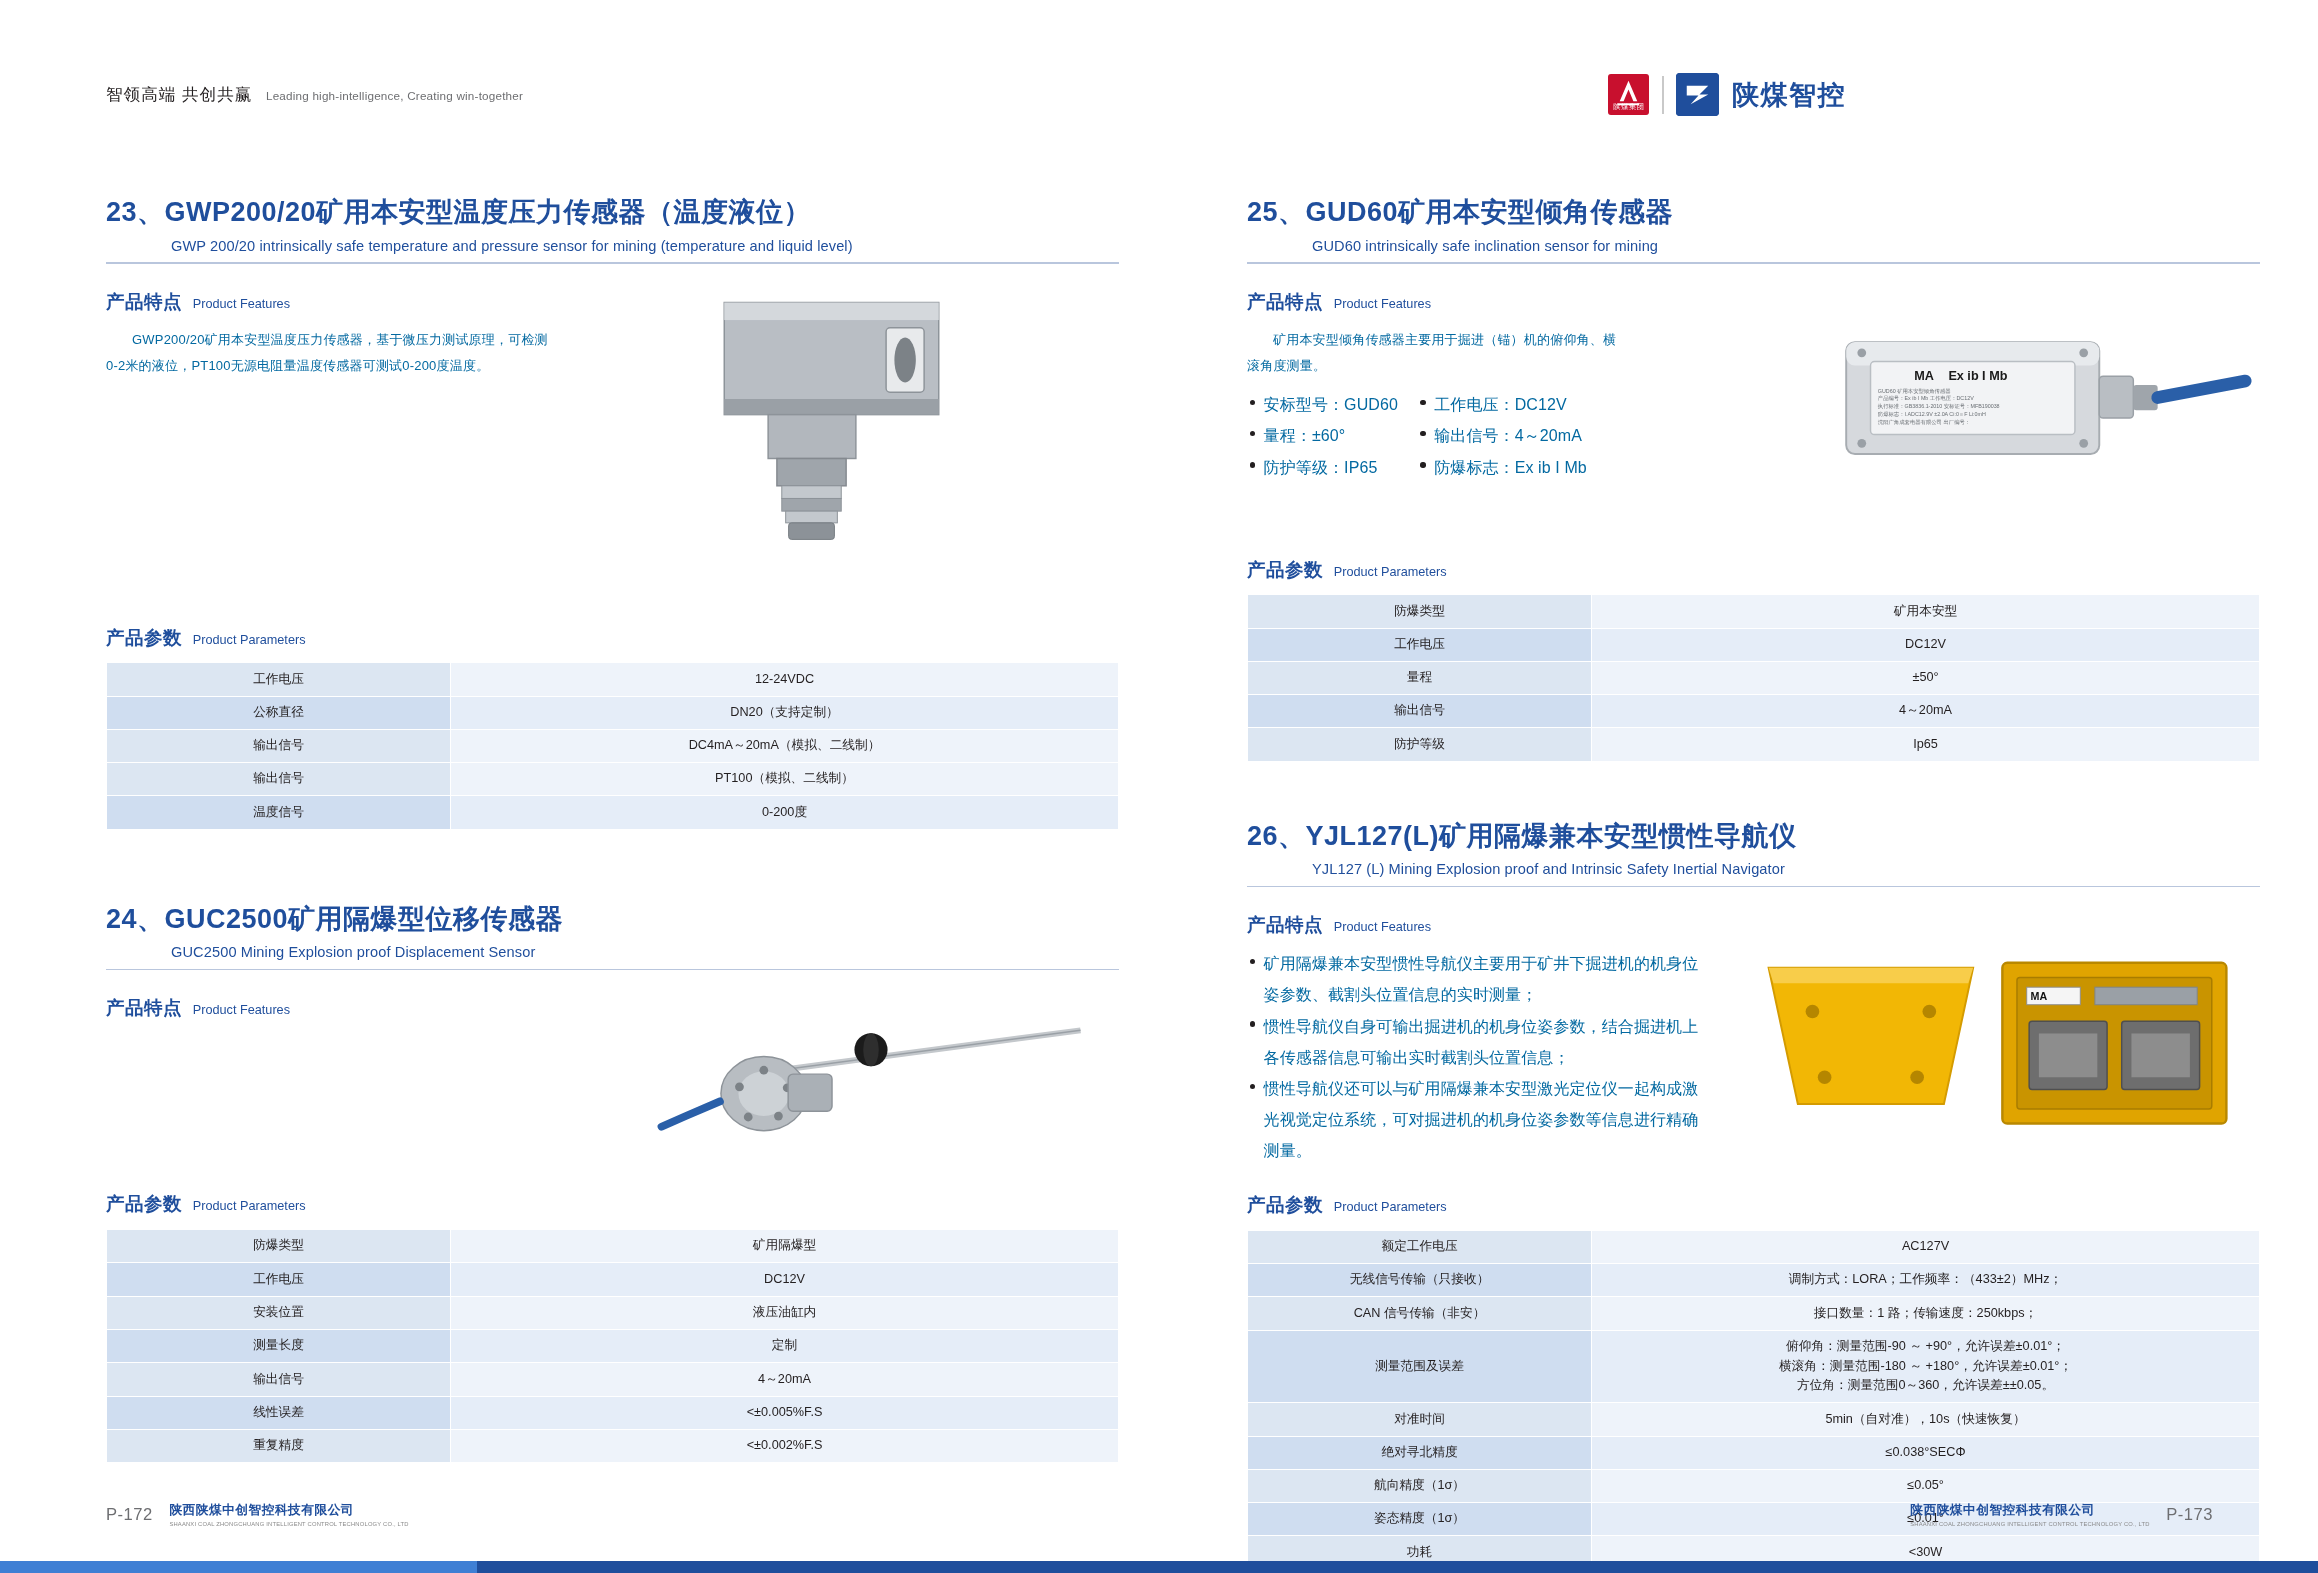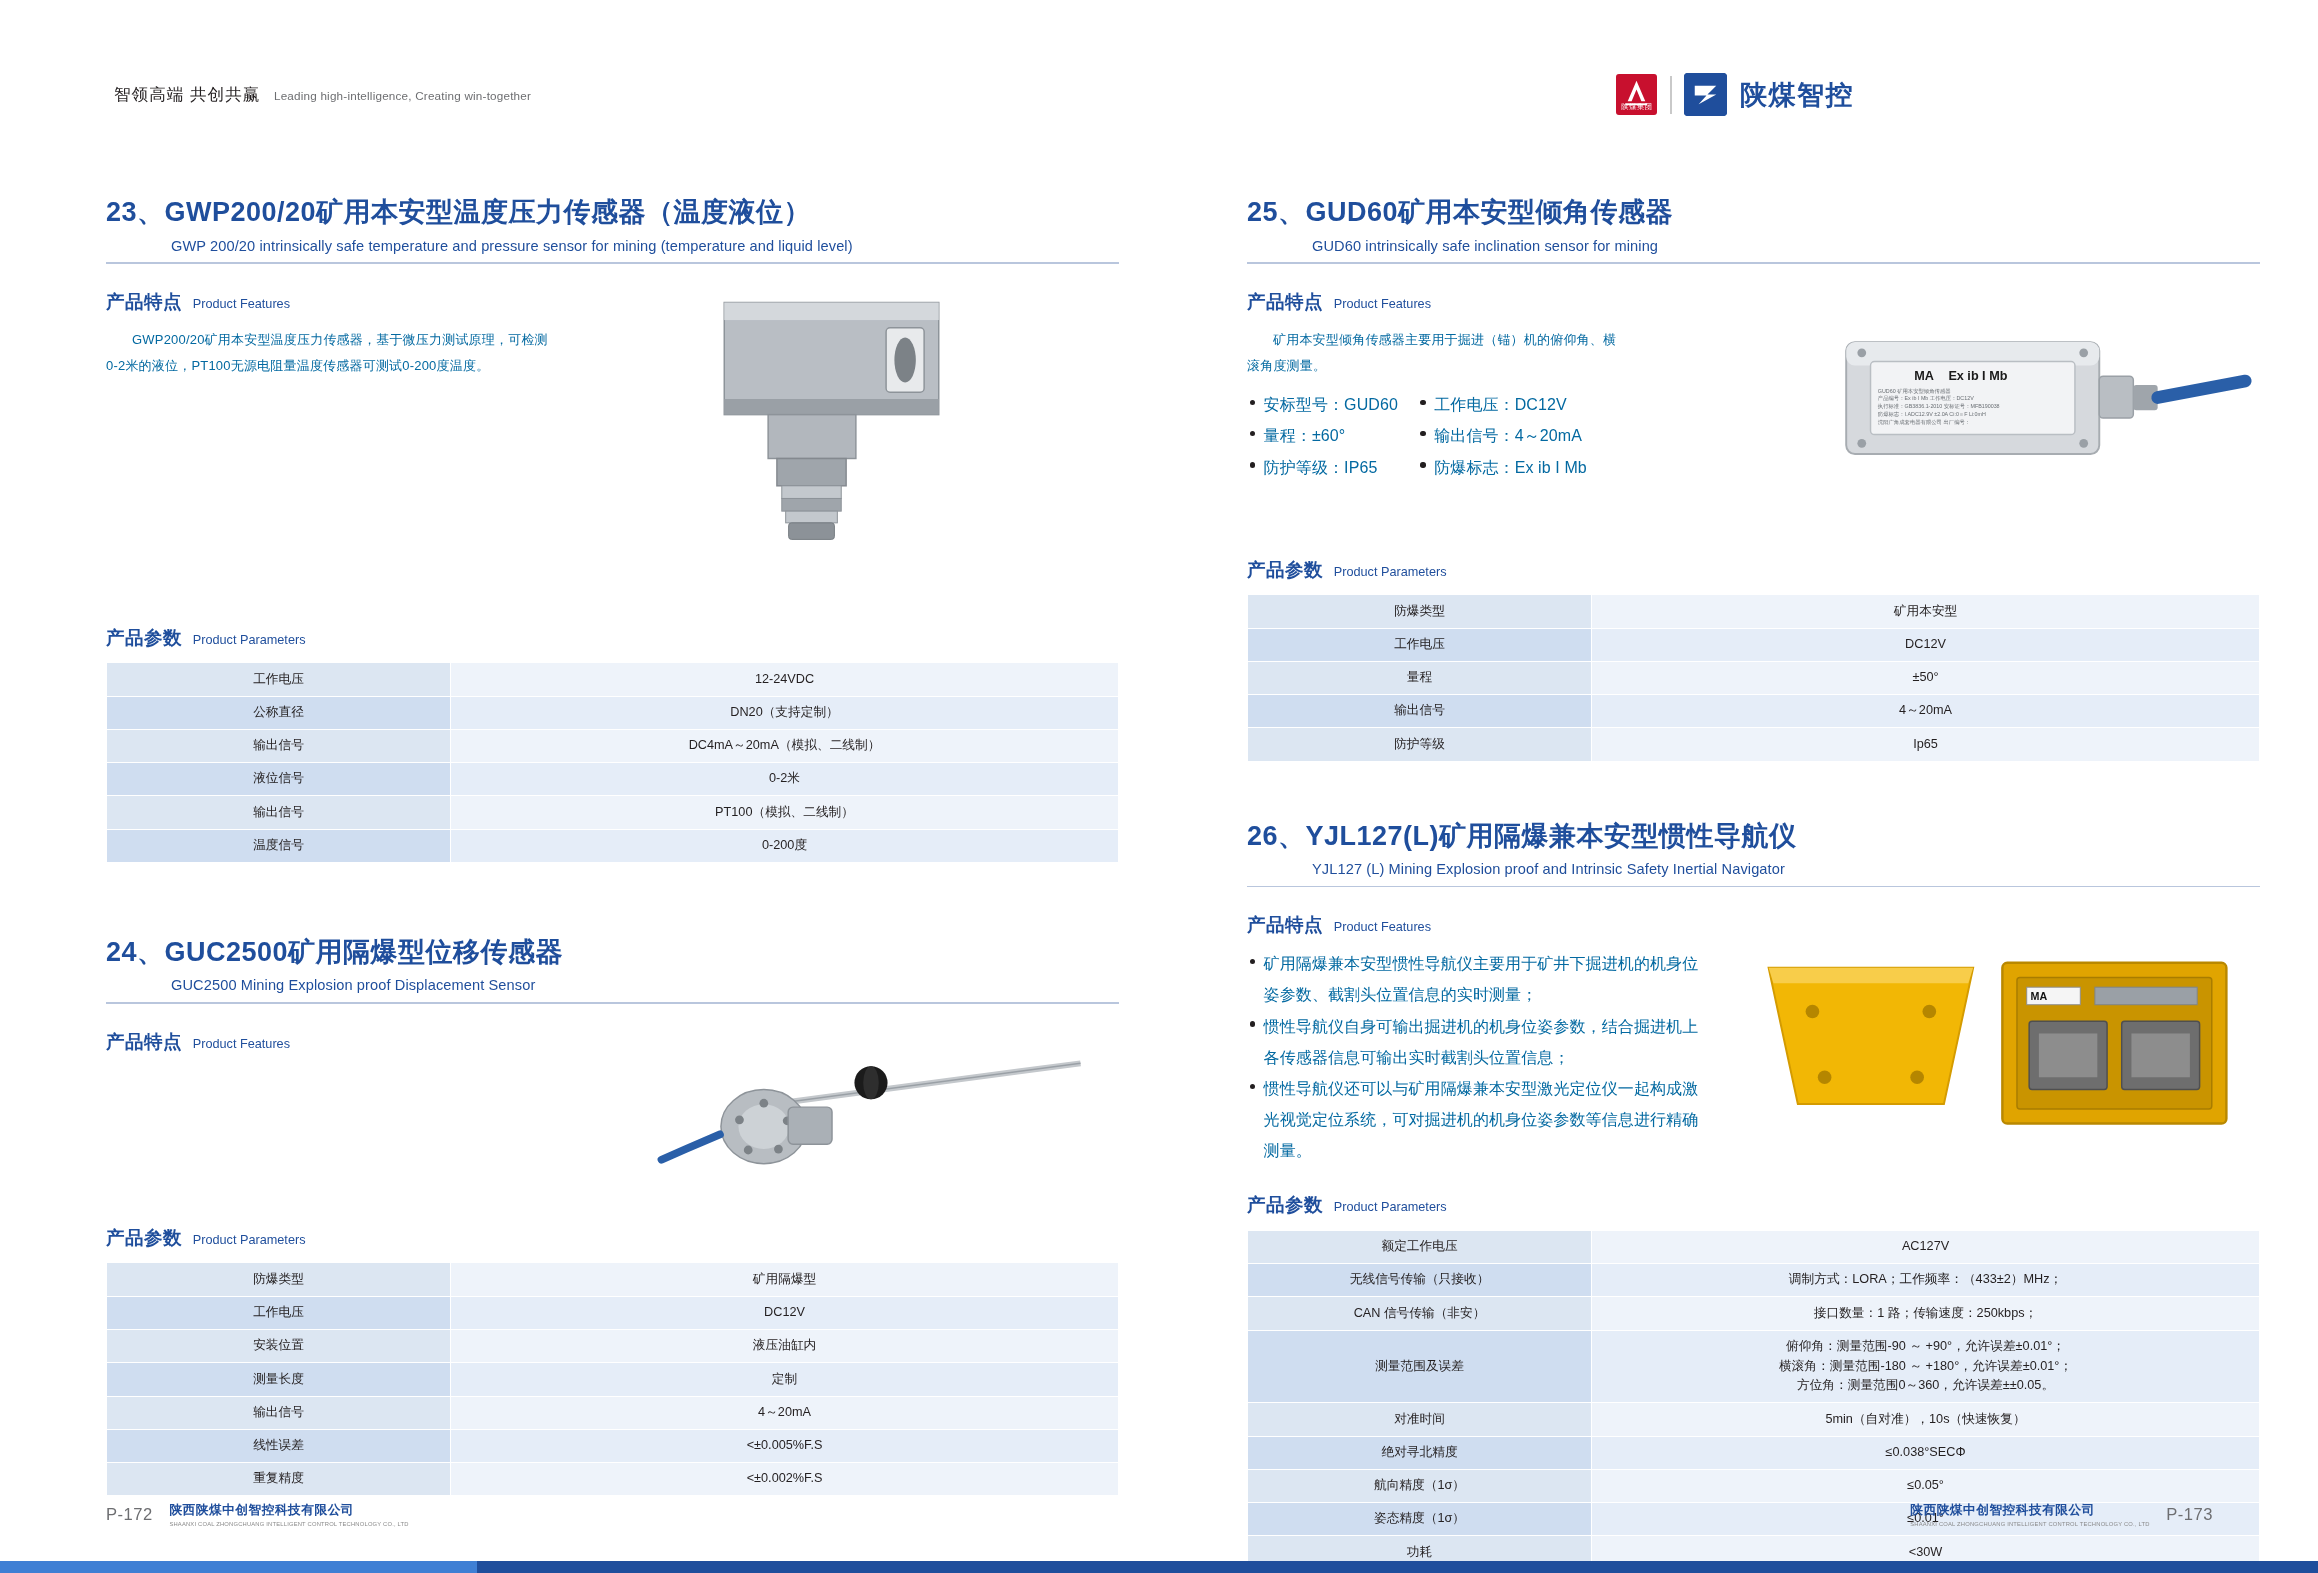--- a/index.html
+++ b/index.html
@@ -15,21 +15,21 @@
     width: 2319px;
     height: 1574px;
     background: #ffffff;
     overflow: hidden;
   }
 
   
   .header {
     position: absolute;
     top: 73px;
-    left: 8px;
+    left: 0;
     width: 1948px;
     height: 68px;
   }
   .header-slogan {
     position: absolute;
     left: 106px;
     top: 10.7px;
     display: flex;
     align-items: baseline;
     gap: 13.6px;
@@ -338,24 +338,20 @@
               <td class="k">工作电压</td>
               <td class="v">12-24VDC</td>
             </tr>
           <tr class="alt">
               <td class="k">公称直径</td>
               <td class="v">DN20（支持定制）</td>
             </tr>
           <tr>
               <td class="k">输出信号</td>
               <td class="v">DC4mA～20mA（模拟、二线制）</td>
-            </tr>
-          <tr class="alt">
-              <td class="k">液位信号</td>
-              <td class="v">0-2米</td>
             </tr>
           <tr>
               <td class="k">输出信号</td>
               <td class="v">PT100（模拟、二线制）</td>
             </tr>
           <tr class="alt">
               <td class="k">温度信号</td>
               <td class="v">0-200度</td>
             </tr>
         </tbody>

